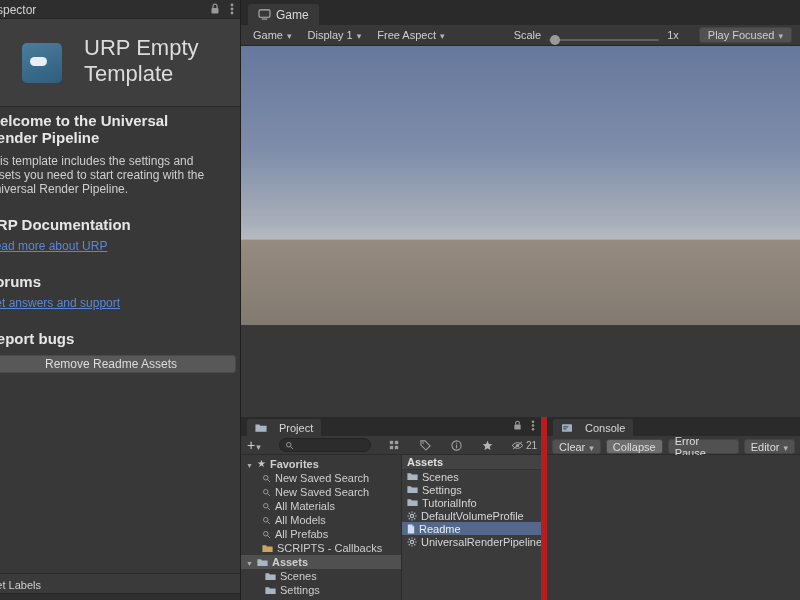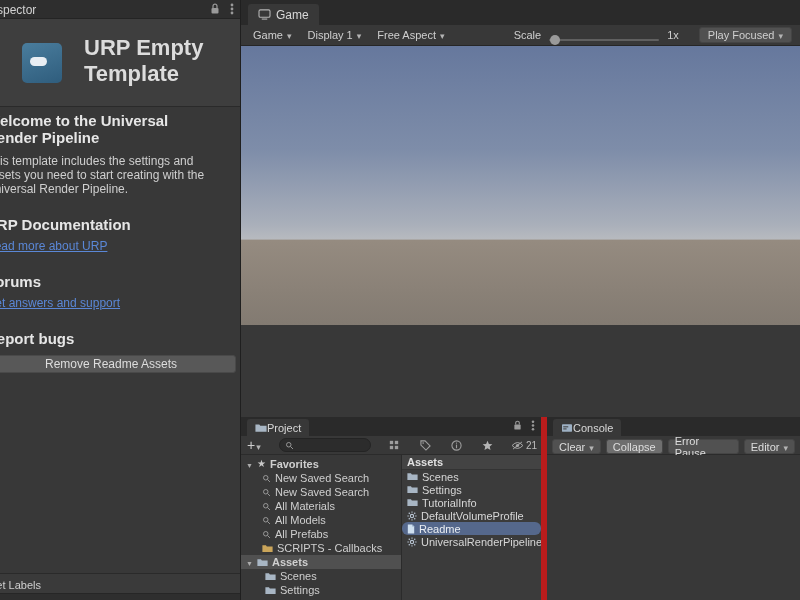--- a/index.html
+++ b/index.html
@@ -19,21 +19,21 @@
   .insp-header { position:relative; height:19px; background:#2e2e2e;
     border-bottom:1px solid #242424; font-size:12px; color:#d2d2d2; }
   .insp-header .tab-label { position:absolute; left:-13px; top:3px; white-space:nowrap; }
   .insp-header .hdr-icons { position:absolute; right:6px; top:3px; display:flex; gap:10px; align-items:center; }
   .insp-title-block { position:relative; height:88px; background:#3e3e3e; border-bottom:1px solid #2a2a2a; }
   .asset-icon { position:absolute; left:22px; top:24px; width:40px; height:40px; border-radius:5px;
     background:linear-gradient(160deg,#4a7d9d,#2f5d7d); }
   .asset-icon::after { content:""; position:absolute; left:8px; top:14px; width:17px; height:9px;
     border-radius:5px; background:#e9eef3; }
   .asset-title { position:absolute; left:84px; top:16px; width:150px; font-size:22px; line-height:26px;
-    color:#dcdcdc; font-weight:700; }
+    color:#dcdcdc; font-weight:400; }
   .insp-body { position:absolute; left:-14px; top:112px; width:260px; }
   .insp-body h2 { font-size:15px; font-weight:bold; color:#e6e6e6; max-width:222px; margin-bottom:8px; }
   .insp-body p { font-size:12px; line-height:14px; color:#cfcfcf; max-width:236px; margin-bottom:4px; }
   .insp-body h3 { font-size:15px; font-weight:bold; color:#e6e6e6; margin:20px 0 6px 0; }
   .insp-body a { display:block; font-size:12px; color:#5a87d6; text-decoration:underline; }
   .remove-btn { position:absolute; left:-14px; right:4px; top:355px; height:18px;
     background:#585858; border:1px solid #494949; border-radius:3px; color:#dddddd;
     font-size:12px; text-align:center; line-height:16px; cursor:default; }
   .insp-footer { position:absolute; left:0; right:0; bottom:0; height:27px;
     background:#3a3a3a; border-top:1px solid #2a2a2a; }
@@ -56,21 +56,21 @@
   .play-btn { margin-left:16px; flex:none; height:16px; background:#515151; border:1px solid #444;
     border-radius:3px; padding:0 8px; display:flex; align-items:center; gap:4px; white-space:nowrap; }
   .viewport { position:absolute; left:0; right:0; top:46px; height:371px;
     background:linear-gradient(180deg,
       #66789d 0%, #7e8da9 28%, #a9afba 48%, #b7babf 52%,
       #958b80 52.4%, #8a8177 66%, #7b746c 84%, #6e6761 100%); }
 
   
   .tabstrip2 { position:relative; height:19px; background:#2a2a2a; }
   .tab2 { position:absolute; left:6px; top:2px; height:17px; background:#383838;
-    border-radius:3px 3px 0 0; padding:0 8px; display:flex; align-items:center; gap:0;
+    border-radius:3px 3px 0 0; padding:0 8px; display:flex; align-items:center; gap:12px;
     font-size:11px; color:#d8d8d8;justify-content:center; }
   .strip-icons { position:absolute; right:6px; top:3px; display:flex; gap:9px; align-items:center; }
 
   
   #project { position:absolute; left:241px; top:417px; width:300px; bottom:0;
     background:#383838; overflow:hidden; }
   .proj-toolbar { height:19px; background:#383838; border-bottom:1px solid #2b2b2b;
     display:flex; align-items:center; padding:0 4px; gap:16px; }
   .create-btn { display:flex; align-items:center; gap:1px; padding:0 2px; }
   .searchbox { flex:1; min-width:60px; height:14px; background:#2c2c2c; border:1px solid #242424;
@@ -87,21 +87,21 @@
     font-size:11px; color:#cfcfcf; white-space:nowrap; }
   .trow .lbl { overflow:hidden; }
   .trow.indent1 { padding-left:21px; }
   .trow.indent2 { padding-left:24px; }
   .trow.selected { background:#505050; }
   .star-glyph { color:#c8c8c8; font-size:10px; line-height:1; }
   .lhead { height:15px; background:#434343; border-bottom:1px solid #333;
     display:flex; align-items:center; padding-left:5px; font-size:11px; font-weight:bold; color:#e0e0e0; }
   .lrow { display:flex; align-items:center; height:13px; gap:4px; padding-left:5px;
     font-size:11px; color:#d6d6d6; white-space:nowrap; }
-  .lrow.selected { background:#55688c; color:#eaeef3;border-radius:6px; }
+  .lrow.selected { background:#55688c; color:#eaeef3; }
 
   
   #console { position:absolute; left:541px; top:417px; right:0; bottom:0;
     background:#383838; border-left:6px solid #b91c1c; overflow:hidden; }
   .con-toolbar { height:19px; background:#383838; border-bottom:1px solid #2b2b2b;
     display:flex; align-items:flex-end; padding:0 5px; gap:5px; }
   .cbtn { height:15px; background:#515151; border:1px solid #454545; border-radius:3px;
     padding:0 6px; display:flex; align-items:center; gap:4px; font-size:11px; color:#dddddd; }
   .cbtn.active { background:#6e6e6e; }
   .con-body { position:absolute; left:0; right:0; top:38px; bottom:0; background:#383838; }

